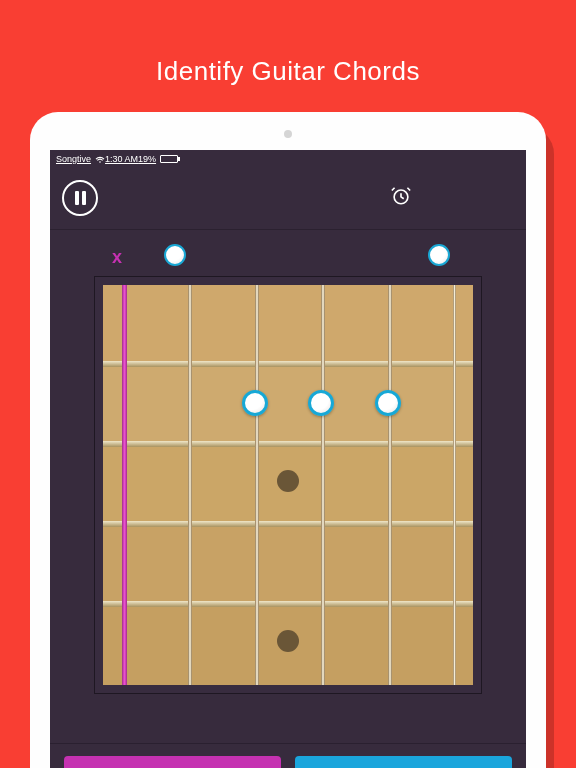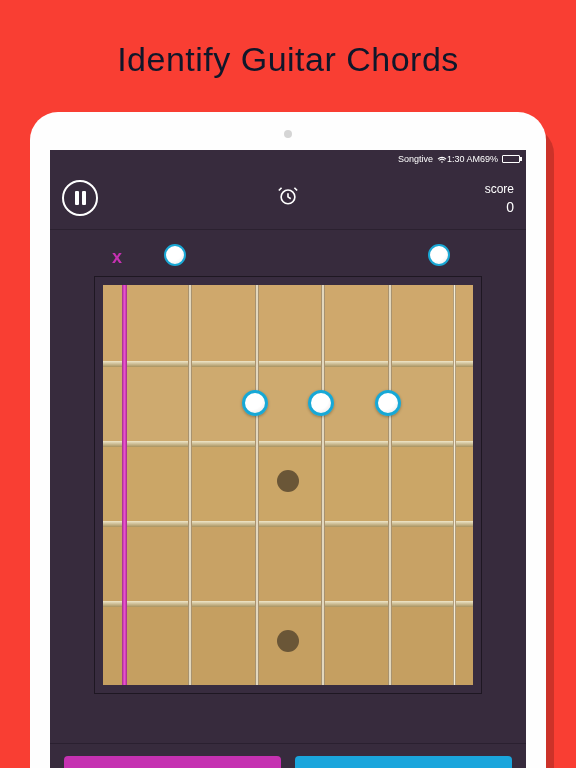--- a/index.html
+++ b/index.html
@@ -6,24 +6,24 @@
   body {
     width: 576px;
     height: 768px;
     background: #f93e33;
     font-family: -apple-system, "Helvetica Neue", Arial, sans-serif;
     overflow: hidden;
     position: relative;
   }
   .title {
     text-align: center;
-    color: #0f172a;
-    font-size: 34px;
+    color: #ffffff;
+    font-size: 26px;
     font-weight: 300;
-    padding-top: 40px;
+    padding-top: 56px;
     letter-spacing: 0.5px;
   }
   .tablet {
     position: absolute;
     left: 50%;
     transform: translateX(-50%);
     top: 112px;
     width: 516px;
     height: 700px;
     background: #fefefe;
@@ -42,26 +42,27 @@
   }
   .screen {
     width: 100%;
     height: 100%;
     background: #372b3d;
     position: relative;
     overflow: hidden;
   }
   .status-bar {
     display: flex;
-    justify-content: flex-end;
+    justify-content: flex-start;
     align-items: center;
     height: 16px;
     padding: 2px 6px 0 6px;
     color: #fff;
     font-size: 9px;
+    text-decoration: underline;
   }
   .status-left, .status-right { display: flex; align-items: center; gap: 4px; }
   .wifi-icon { width: 10px; height: 8px; display: inline-block; }
   .battery {
     width: 18px; height: 8px;
     border: 1px solid #fff; border-radius: 1px;
     position: relative;
     display: inline-block;
   }
   .battery::after {
@@ -227,21 +228,21 @@
       <div class="status-left">
         <span>Songtive</span>
         <span class="wifi-icon">
           <svg viewBox="0 0 12 9">
               <path d="M6 8.2a1 1 0 100-2 1 1 0 000 2zM2.3 4.8a5.3 5.3 0 017.4 0l-1 1a3.9 3.9 0 00-5.4 0l-1-1zM.7 3.2a7.5 7.5 0 0110.6 0l-1 1a6.1 6.1 0 00-8.6 0l-1-1z" fill="#fff"></path>
             </svg>
         </span>
       </div>
       <div>1:30 AM</div>
       <div class="status-right">
-        <span>69%</span>
+        <span>19%</span>
         <span class="battery"><span class="battery-fill"></span></span>
       </div>
     </div>
 
     <div class="header">
       <div class="header-left">
         <div class="pause-btn">
           <div class="pause-bars">
               <span></span>
               <span></span>
@@ -252,24 +253,20 @@
         <span class="clock-icon">
           <svg viewBox="0 0 24 22">
               <g fill="none" stroke="#fff" stroke-width="1.8">
                 <circle cx="12" cy="13" r="7.5"></circle>
                 <path d="M12 9v4l3 2"></path>
                 <path d="M5 3L2 6M19 3l3 3"></path>
               </g>
             </svg>
         </span>
       </div>
-      <div class="header-right">
-        <div class="score-label">score</div>
-        <div class="score-value">0</div>
-      </div>
     </div>
 
     <div class="chord-area">
       <div class="nut-row">
         <span class="mute">x</span>
         <span class="slot"><span class="open-dot"></span></span>
         <span class="slot"></span>
         <span class="slot"></span>
         <span class="slot"></span>
         <span class="slot"><span class="open-dot"></span></span>

